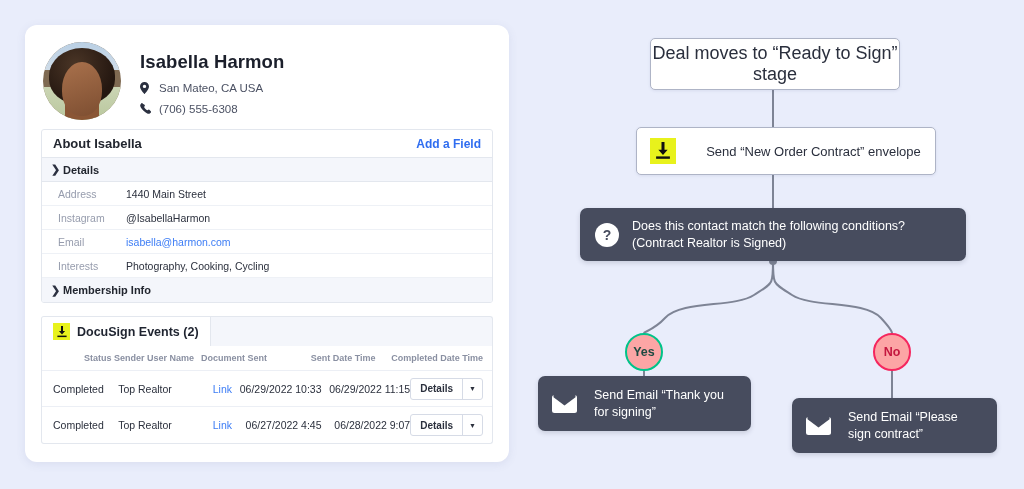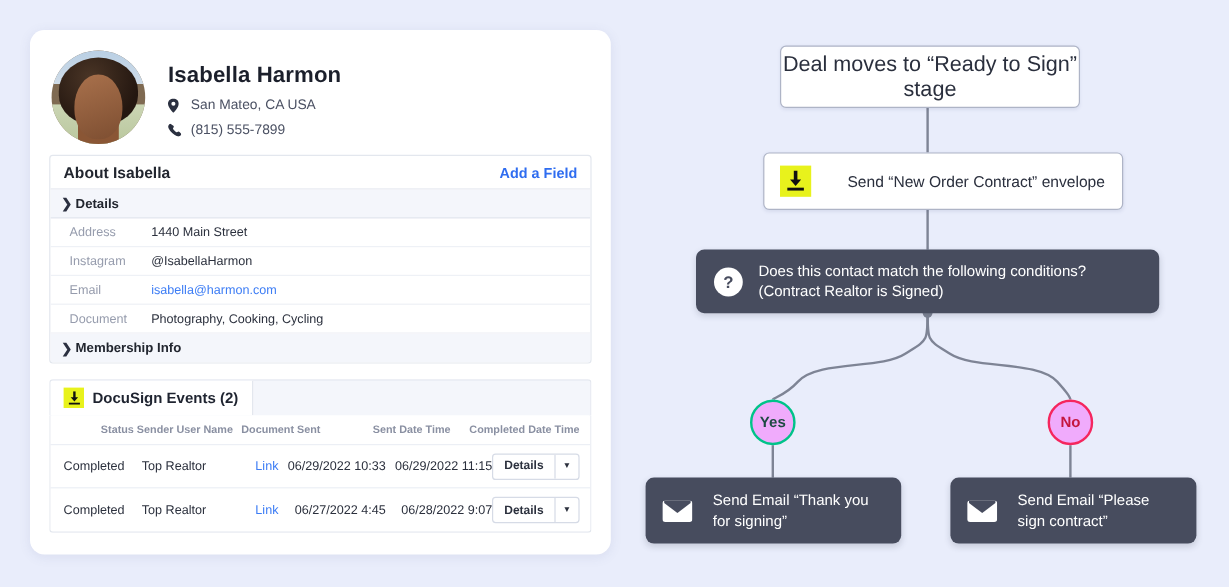--- a/index.html
+++ b/index.html
@@ -224,28 +224,28 @@
     width: 24px; height: 24px; flex: 0 0 24px;
     border-radius: 50%; background: #ffffff;
     display: flex; align-items: center; justify-content: center;
     font-size: 14px; font-weight: bold; color: #474c5e;
   }
 
   .branch-pill {
     position: absolute;
     width: 38px; height: 38px;
     border-radius: 50%;
-    background: #f0abfc;
+    background: #fca5a5;
     display: flex; align-items: center; justify-content: center;
     font-size: 12.5px; font-weight: bold;
   }
   #pill-yes { left: 105px; top: 333px; border: 2.2px solid #00c389; color: #1d4a42; }
   #pill-no  { left: 353px; top: 333px; border: 2.2px solid #f5265e; color: #c4173f; }
 
-  #node-mail-yes { left: 18px; top: 398px; width: 213px; height: 55px; padding-left: 14px; gap: 17px; }
+  #node-mail-yes { left: 18px; top: 376px; width: 213px; height: 55px; padding-left: 14px; gap: 17px; }
   #node-mail-no  { left: 272px; top: 398px; width: 205px; height: 55px; padding-left: 14px; gap: 17px; }
   .env {
     width: 25px; height: 19px; flex: 0 0 25px;
     display: flex; align-items: center; justify-content: center;
   }
 </style>
 </head>
 <body>
 
 <div id="contact-card">
@@ -267,21 +267,21 @@
             </svg>
         </span>
         <span class="mt">San Mateo, CA USA</span>
       </div>
       <div class="meta-row">
         <span class="mi">
           <svg width="11" height="11" viewBox="0 0 11 11">
               <path d="M2.4.3a1 1 0 00-1.3.2L.5 1.4c-.5.7-.4 1.7.2 2.8.6 1.2 1.6 2.5 2.8 3.6 1.2 1.2 2.5 2 3.7 2.6 1.1.5 2 .5 2.6 0l.9-.7a1 1 0 00.1-1.4l-1.2-1.4a1 1 0 00-1.3-.2l-.9.6-.3-.1c-.4-.2-1-.6-1.6-1.2C4.8 5.3 4.4 4.7 4.2 4.3l-.1-.3.6-.9a1 1 0 00-.2-1.3L3.2 1z" fill="#2b3040"></path>
             </svg>
         </span>
-        <span class="mt">(815) 555-7899</span>
+        <span class="mt">(706) 555-6308</span>
       </div>
     </div>
   </div>
 
   <div class="about-panel">
     <div class="about-head">
       <span class="about-title">About Isabella</span>
       <span class="add-field">Add a Field</span>
     </div>
 
@@ -296,21 +296,21 @@
     </div>
     <div class="field-row">
       <span class="field-label">Instagram</span>
       <span class="field-value">@IsabellaHarmon</span>
     </div>
     <div class="field-row">
       <span class="field-label">Email</span>
       <span class="field-value link">isabella@harmon.com</span>
     </div>
     <div class="field-row">
-      <span class="field-label">Document</span>
+      <span class="field-label">Interests</span>
       <span class="field-value">Photography, Cooking, Cycling</span>
     </div>
 
     <div class="section-row last">
       <span class="chev">❯</span>
       <span>Membership Info</span>
     </div>
   </div>
 
   <div class="ds-block">

